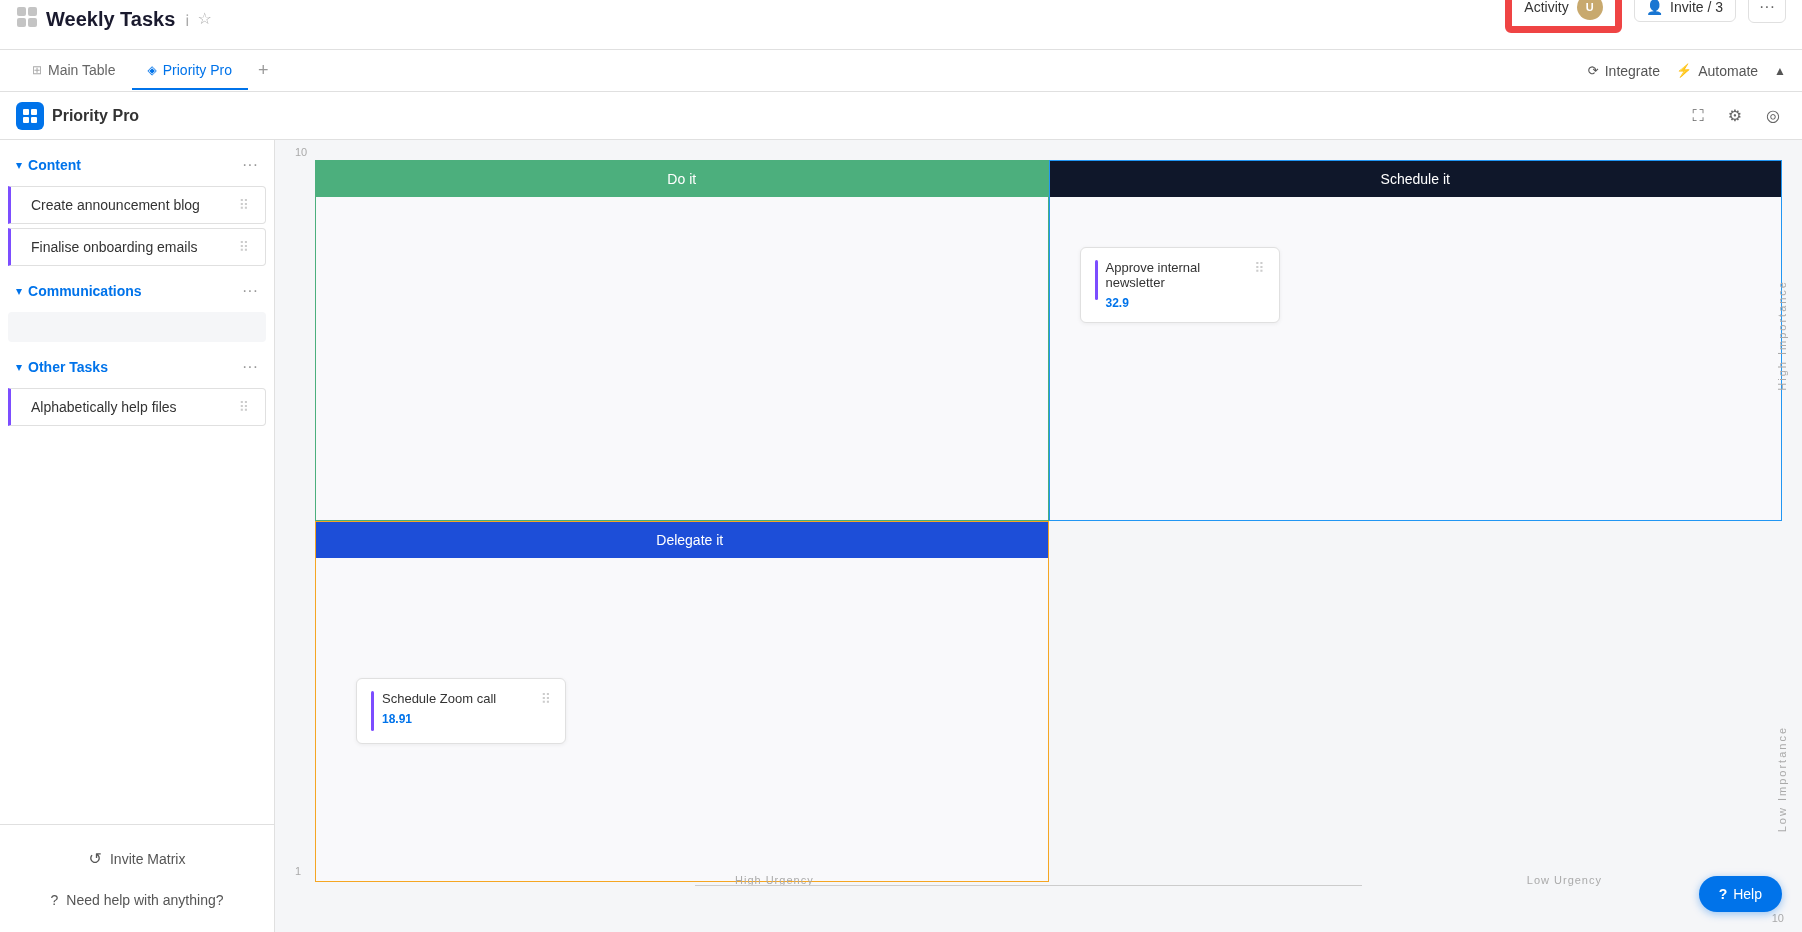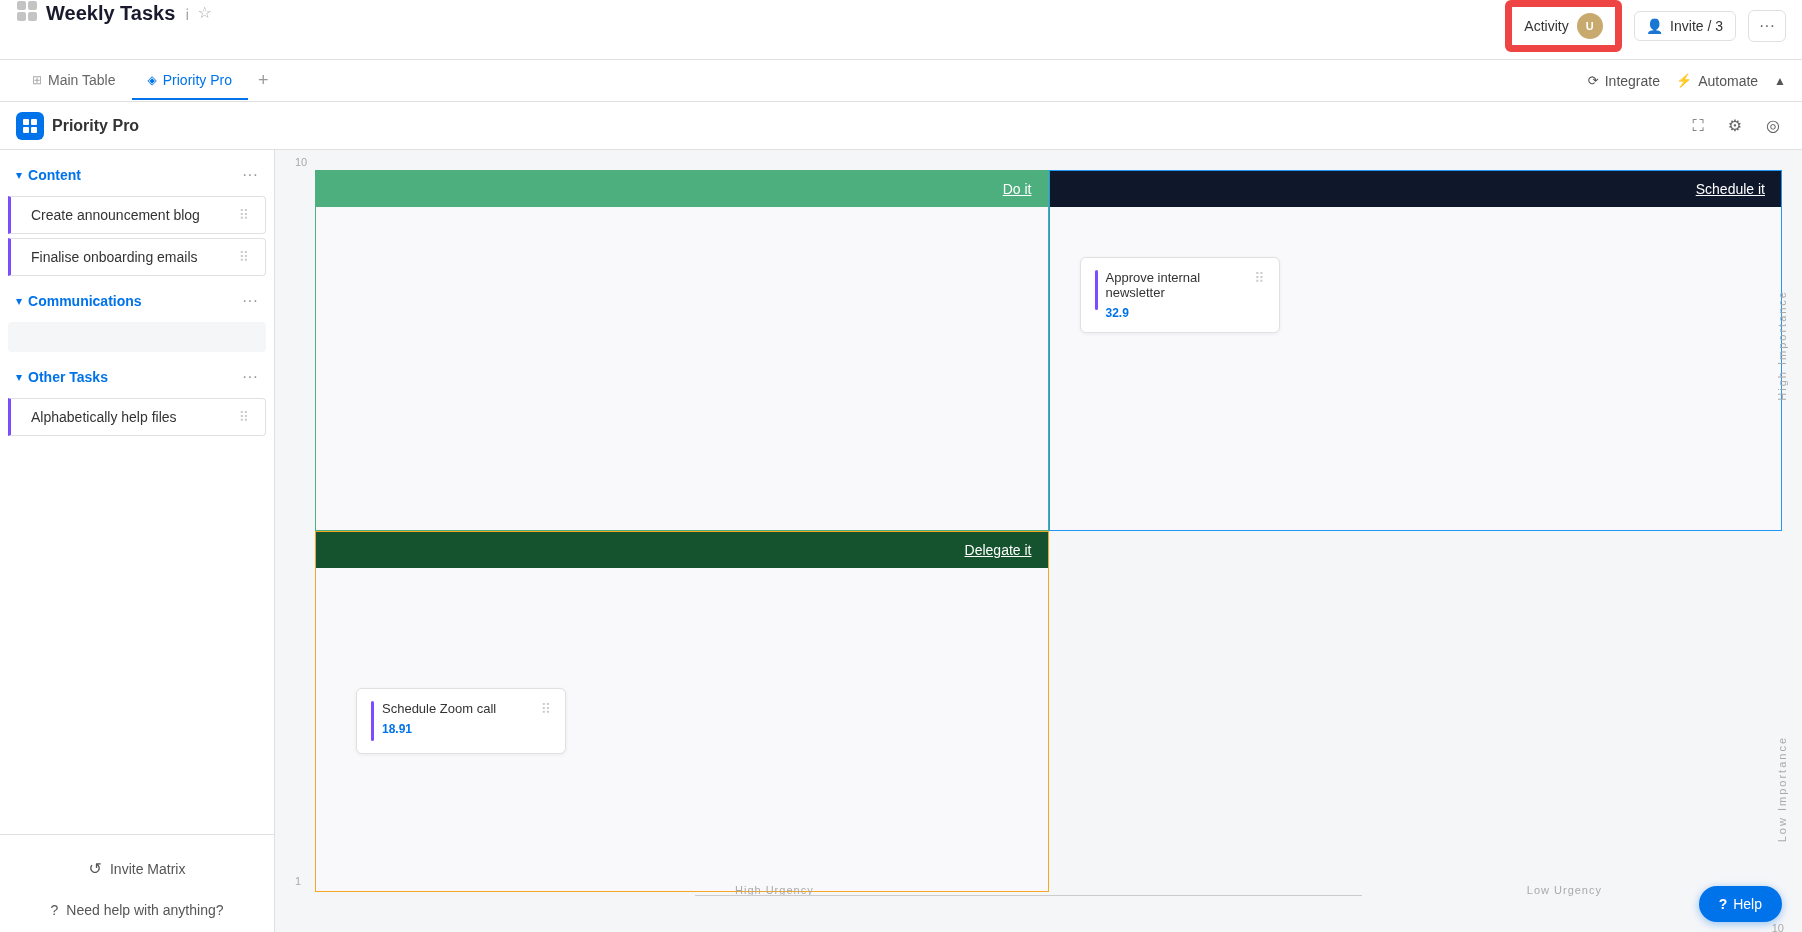--- a/index.html
+++ b/index.html
@@ -1,24 +1,24 @@
 <!DOCTYPE html>
 <html><head>
   <meta charset="utf-8">
   <style>
     * { box-sizing: border-box; margin: 0; padding: 0; }
     body { font-family: -apple-system, BlinkMacSystemFont, 'Segoe UI', sans-serif; background: #f5f6f8; color: #333; overflow: hidden; }
 
     
     .top-bar {
-      height: 60px;
-      background: #fff;
-      display: flex;
-      align-items: flex-start;
-      padding: 0 16px;
+      height: 50px;
+      background: #fff;
+      display: flex;
+      align-items: flex-end;
+      padding: 16px 16px;
       border-bottom: 1px solid #e0e0e0;
       justify-content: space-between;
     }
     .top-bar-left { display: flex; align-items: center; gap: 10px; }
     .top-bar-title { font-size: 20px; font-weight: 700; color: #1a1a2e; display: flex; align-items: center; gap: 8px; }
     .top-bar-title svg { width: 22px; height: 22px; }
     .top-bar-icons { display: flex; gap: 8px; color: #999; }
     .top-bar-right { display: flex; align-items: center; gap: 12px; }
     .activity-btn {
       display: flex; align-items: center; gap: 8px;
@@ -170,26 +170,25 @@
       border: 1px solid #e0e0e0;
       position: relative;
       background: #f9f9fb;
     }
 
     .quadrant-header {
       padding: 10px 16px;
       font-size: 14px;
       font-weight: 500;
       color: #fff;
-      text-align: right;
-      text-decoration: underline;
+      text-align: center;
     }
     .quadrant-do { background: #4caf7d; }
     .quadrant-schedule { background: #0f172a; }
-    .quadrant-delegate { background: #14532d; padding-left: 32px; }
+    .quadrant-delegate { background: #1d4ed8; padding-left: 32px; }
     .quadrant-delete { background: #c0392b; }
 
     .quadrant-body {
       padding: 16px;
       min-height: 200px;
       position: relative;
     }
 
     
     .matrix-card {

